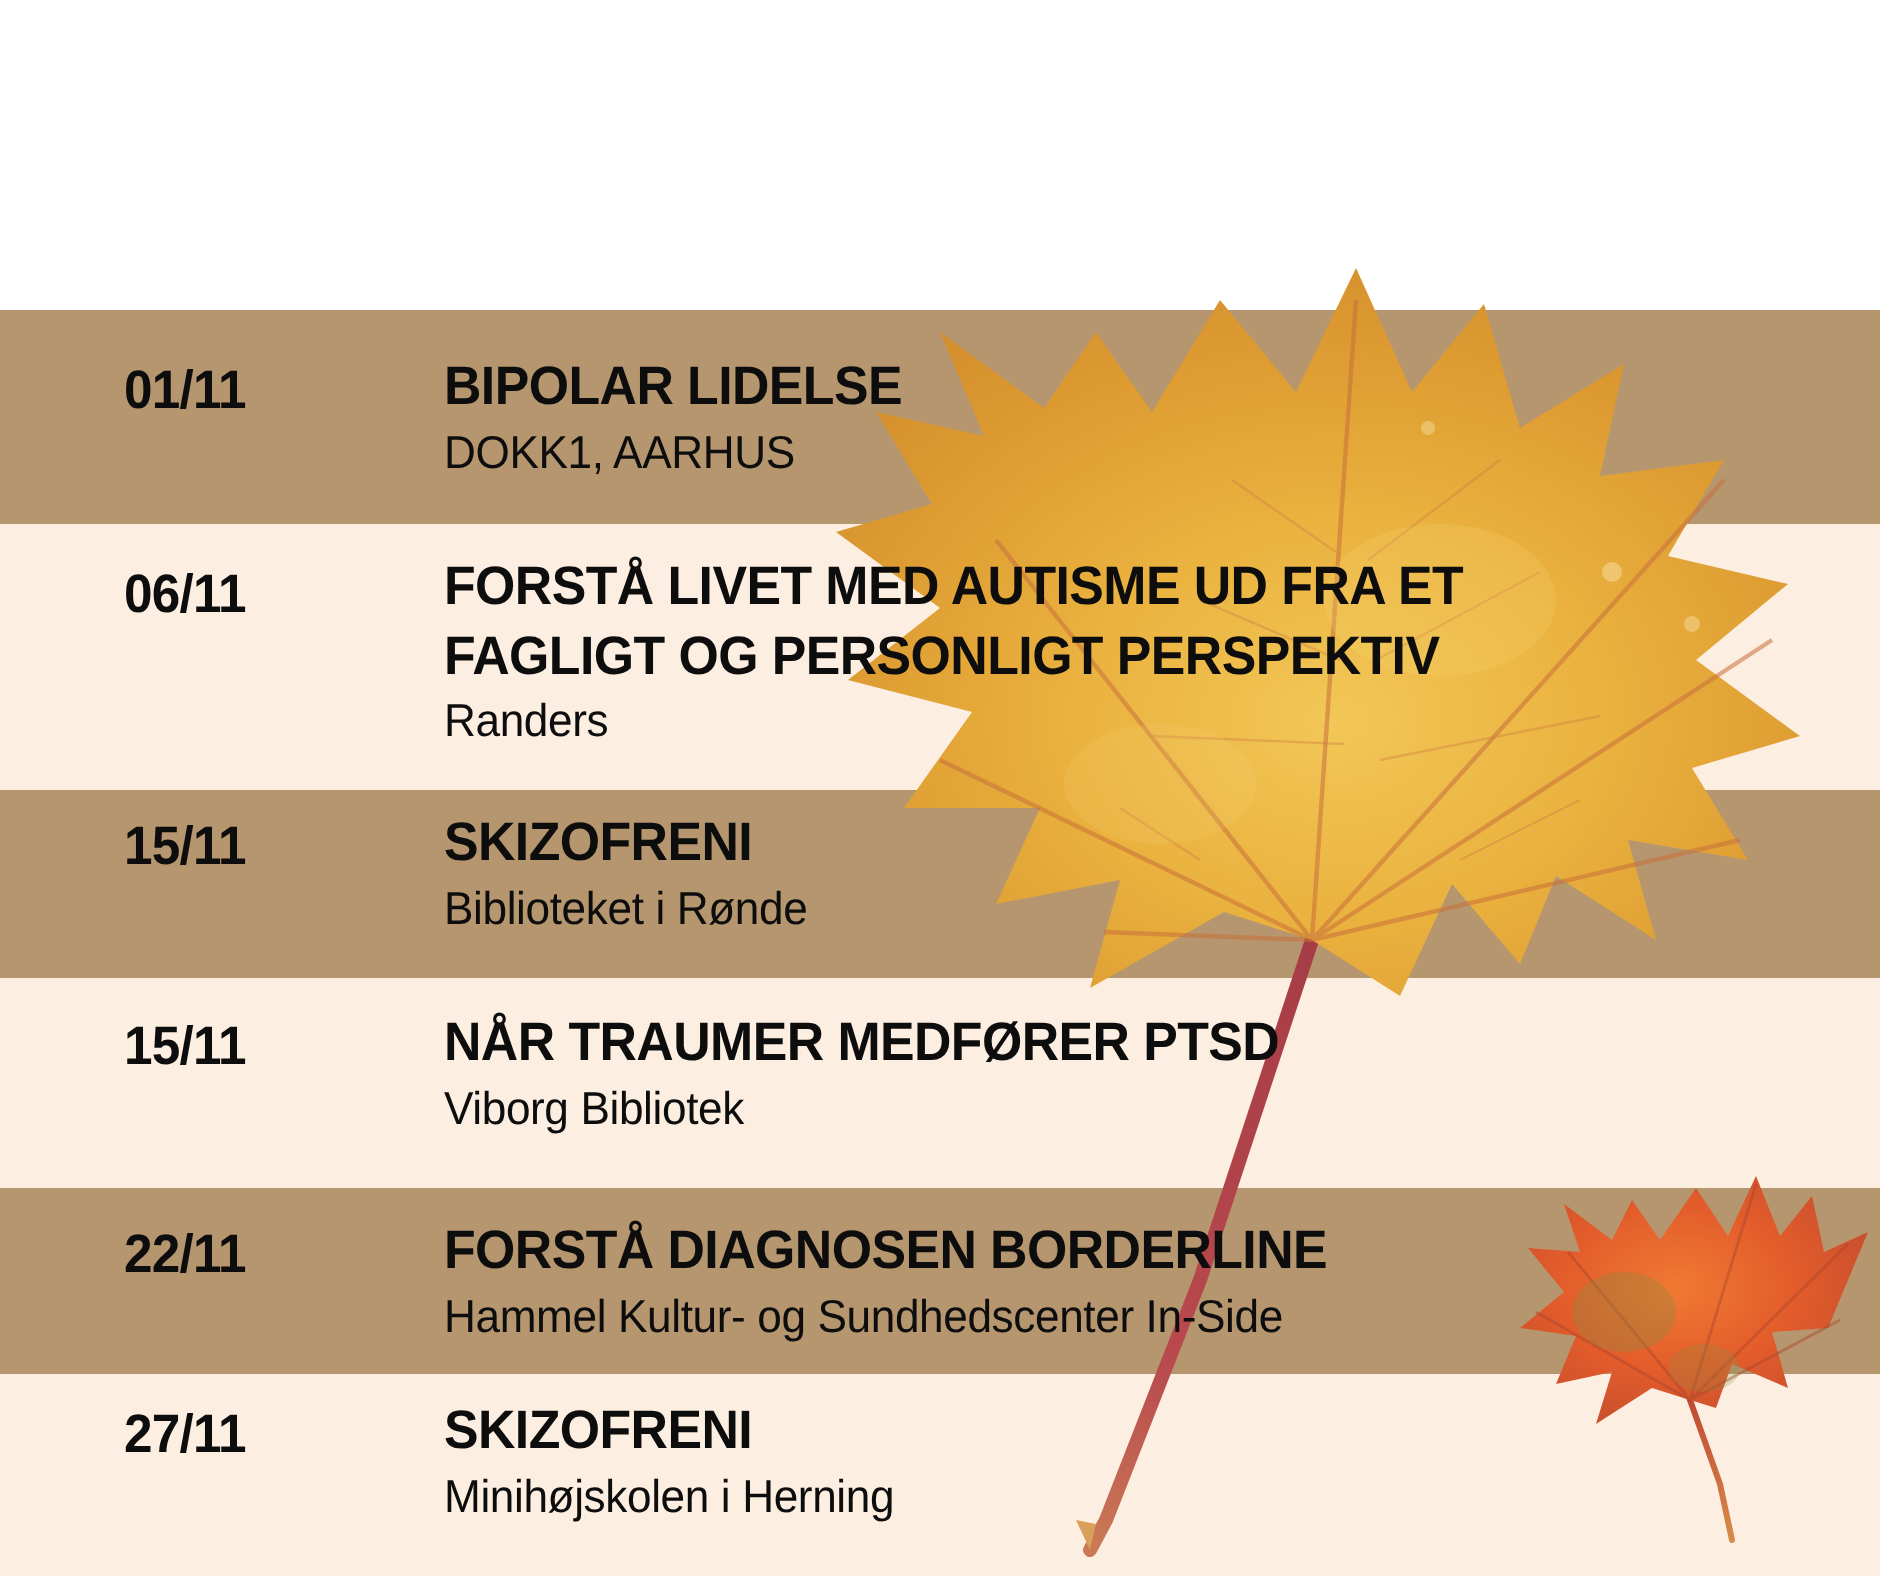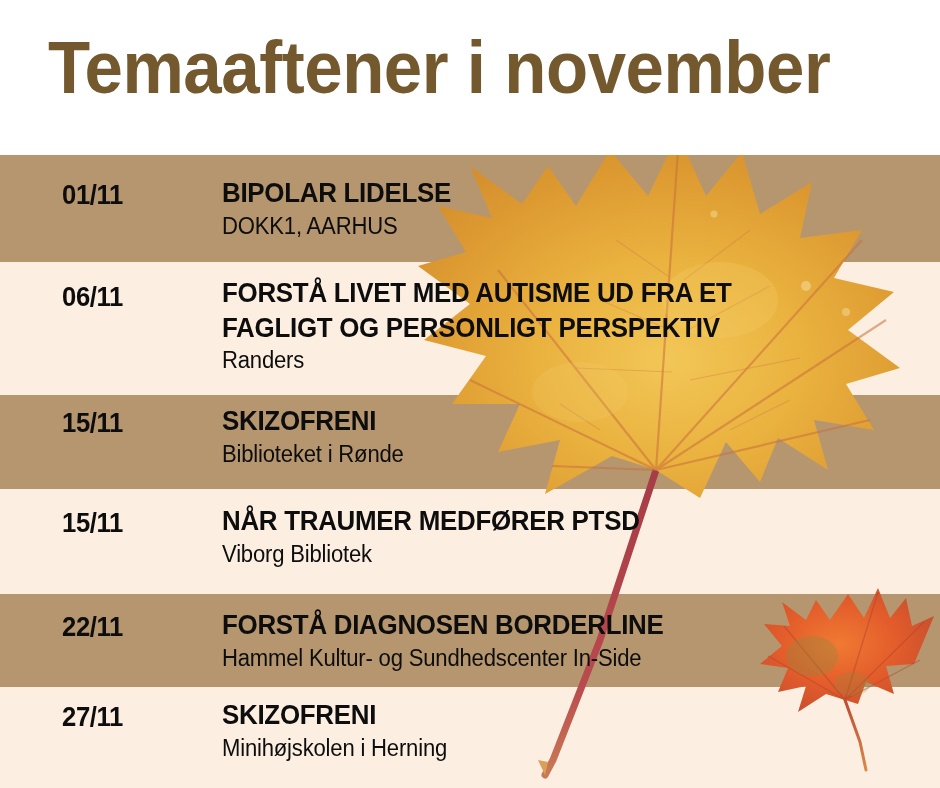--- a/index.html
+++ b/index.html
@@ -239,23 +239,20 @@
         <path d="M845 700 L784 626"></path>
         <path d="M845 700 L768 656"></path>
         <path d="M845 700 L924 622"></path>
         <path d="M845 700 L920 660"></path>
       </g>
       <ellipse cx="812" cy="656" rx="26" ry="20" fill="#8d8a3f" opacity="0.35"></ellipse>
       <ellipse cx="852" cy="684" rx="18" ry="12" fill="#8d8a3f" opacity="0.25"></ellipse>
     </g>
   </svg>
 
-  <div class="header">
-    <div class="poster-title">Temaaftener i november</div>
-  </div>
 
   <div class="rows">
 
     <div class="row r0">
       <div class="row-date">01/11</div>
       <div class="row-body">
         <div class="row-title">BIPOLAR LIDELSE</div>
         <div class="row-venue">DOKK1, AARHUS</div>
       </div>
     </div>

